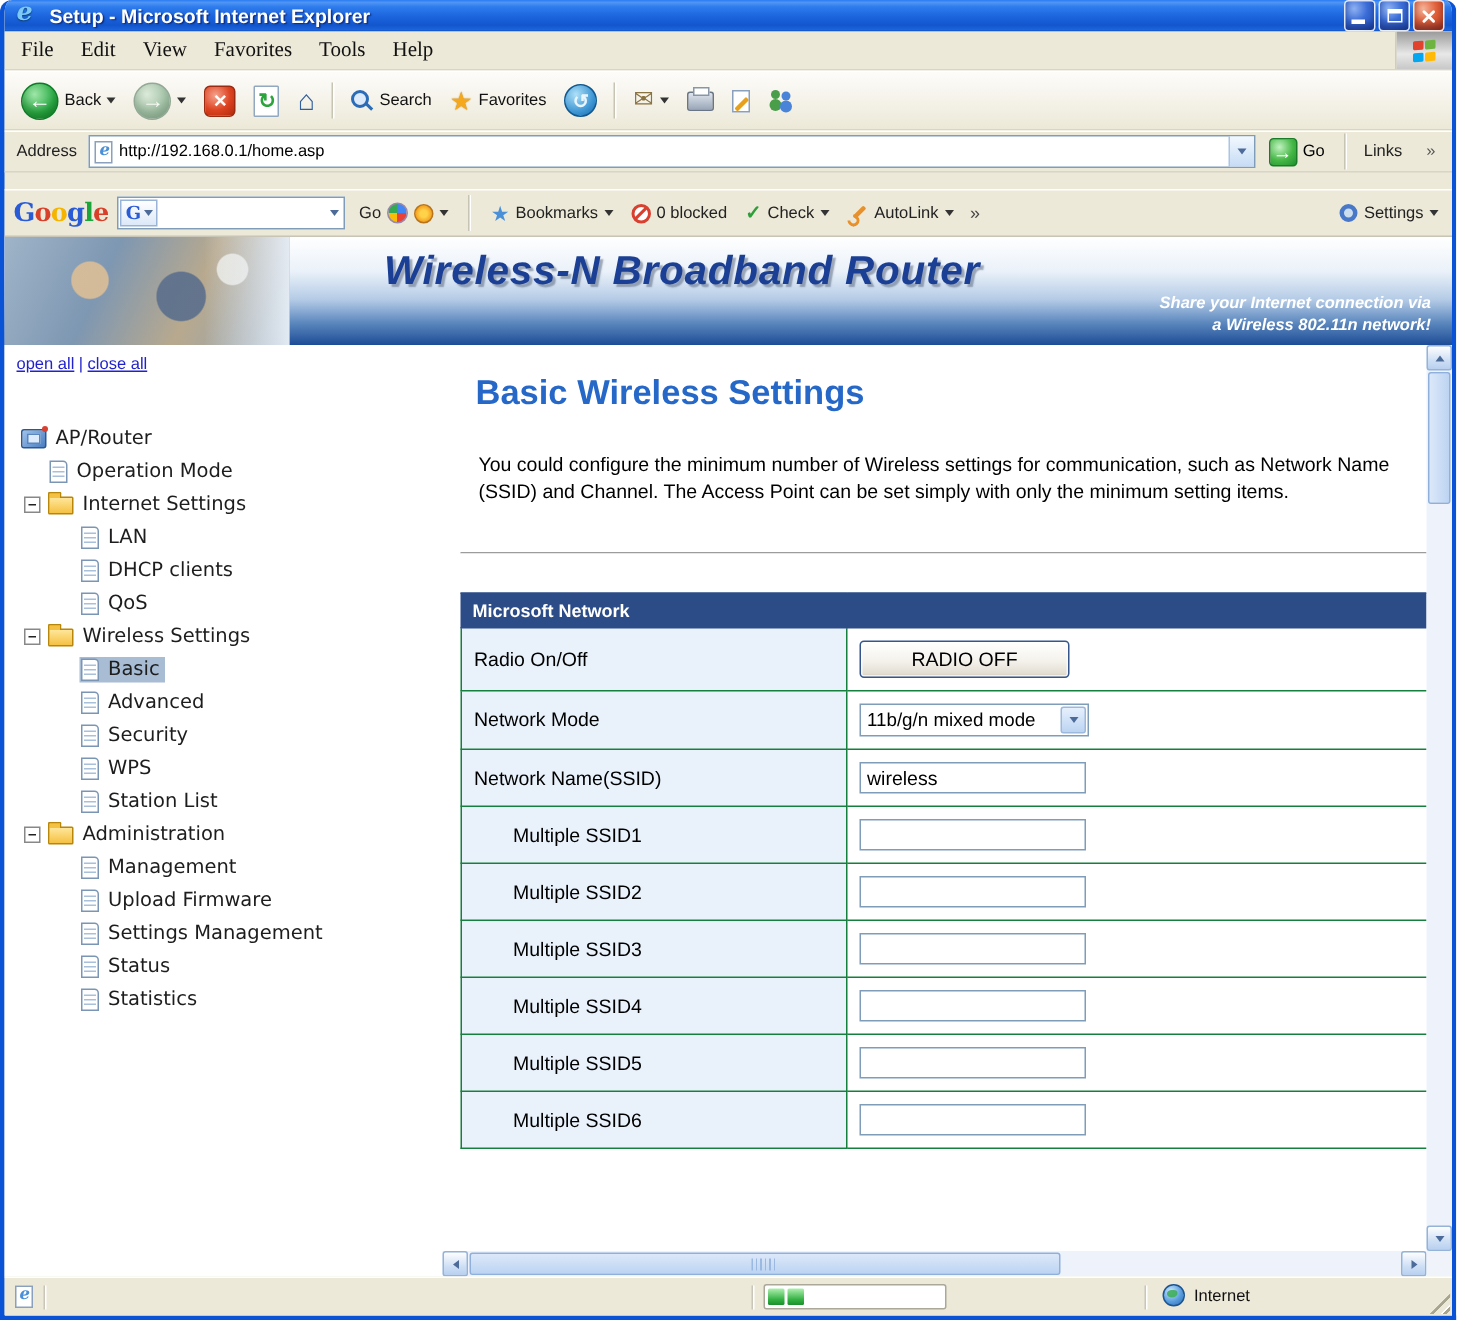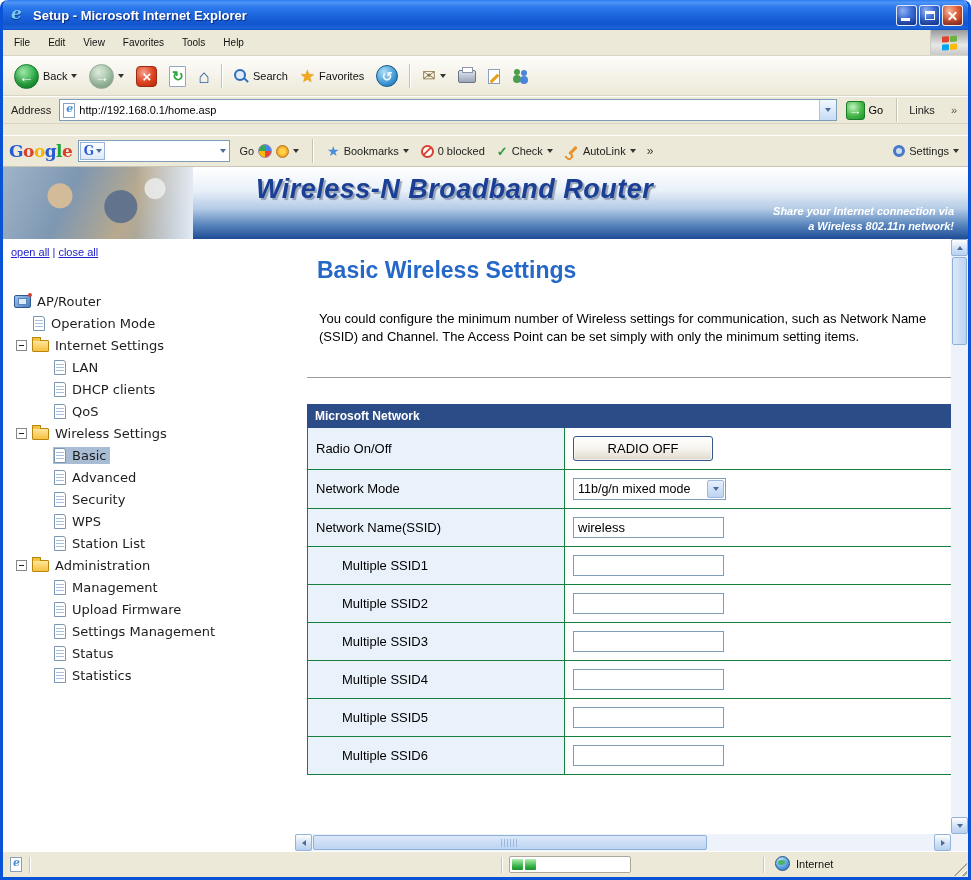--- a/index.html
+++ b/index.html
@@ -12,21 +12,21 @@
   .window {
     width: 971px; height: 880px;
     display: flex; flex-direction: column;
     border-left: 3px solid #0a52d6; border-right: 3px solid #0a52d6; border-bottom: 3px solid #0a52d6;
     border-radius: 8px 8px 0 0;
     background: #ece9d8; overflow: hidden;
   }
 
   
   .titlebar {
-    height: 30px; flex: none;
+    height: 21px; flex: none;
     background: linear-gradient(180deg,#2a7cf2 0%,#4f95f5 8%,#2d7bed 22%,#1b63dc 55%,#1256cd 80%,#1c64da 94%,#0c4ec4 100%);
     border-radius: 5px 5px 0 0;
     display: flex; align-items: center; padding: 0 5px 0 7px;
     color: #fff; font-weight: bold; font-size: 13px;
     text-shadow: 1px 1px 1px rgba(0,0,60,.55);
   }
   .ie-ico { width: 17px; height: 17px; margin-right: 6px; position: relative; flex: none; }
   .ie-ico::before { content: "e"; position: absolute; left: 1px; top: -4px;
     font: bold italic 17px "DejaVu Serif", serif; color: #7cc9f8; text-shadow: 0 1px 1px #0a3a6a; }
   .win-btns { margin-left: auto; display: flex; gap: 2px; }
@@ -36,21 +36,21 @@
     box-shadow: inset 0 -4px 5px rgba(0,0,40,.35); }
   .tbtn.close { background: radial-gradient(circle at 30% 25%, #f5b49a 0%, #e2623c 45%, #c03a14 100%); }
   .g-min { width: 9px; height: 3px; background: #fff; position: absolute; left: 4px; bottom: 4px; }
   .g-max { width: 10px; height: 9px; border: 1px solid #fff; border-top: 3px solid #fff; }
   .g-x1, .g-x2 { position: absolute; left: 4px; top: 9px; width: 11px; height: 2px; background: #fff; border-radius: 1px; }
   .g-x1 { transform: rotate(45deg); } .g-x2 { transform: rotate(-45deg); }
 
   
   .menubar { height: 26px; flex: none; display: flex; align-items: stretch;
     background: #ece9d8; border-bottom: 1px solid #d8d4c6; padding-left: 2px; }
-  .menu-item { padding: 0 9px; display: flex; align-items: center; font-size: 10px; color: #111; }
+  .menu-item { padding: 0 9px; display: flex; align-items: center; font-size: 14px; color: #111; font-family: Liberation Serif, serif; }
   .winlogo { margin-left: auto; width: 38px; border-left: 1px solid #d0ccc0;
     background: linear-gradient(180deg,#9a9a9a,#e8e8e8 60%,#c8c8c8);
     display: flex; align-items: center; justify-content: center; }
   .flag { width: 16px; height: 14px; display: grid; grid-template-columns: 7px 7px; grid-gap: 1px; transform: skewY(-4deg); }
   .flag span { width: 7px; height: 6px; border-radius: 1px; }
   .fl-r { background: #e1422e; } .fl-g { background: #6db33f; }
   .fl-b { background: #05a6f0; } .fl-y { background: #ffba08; }
 
   
   .toolbar { height: 40px; flex: none; display: flex; align-items: center; gap: 2px; padding: 0 6px;

